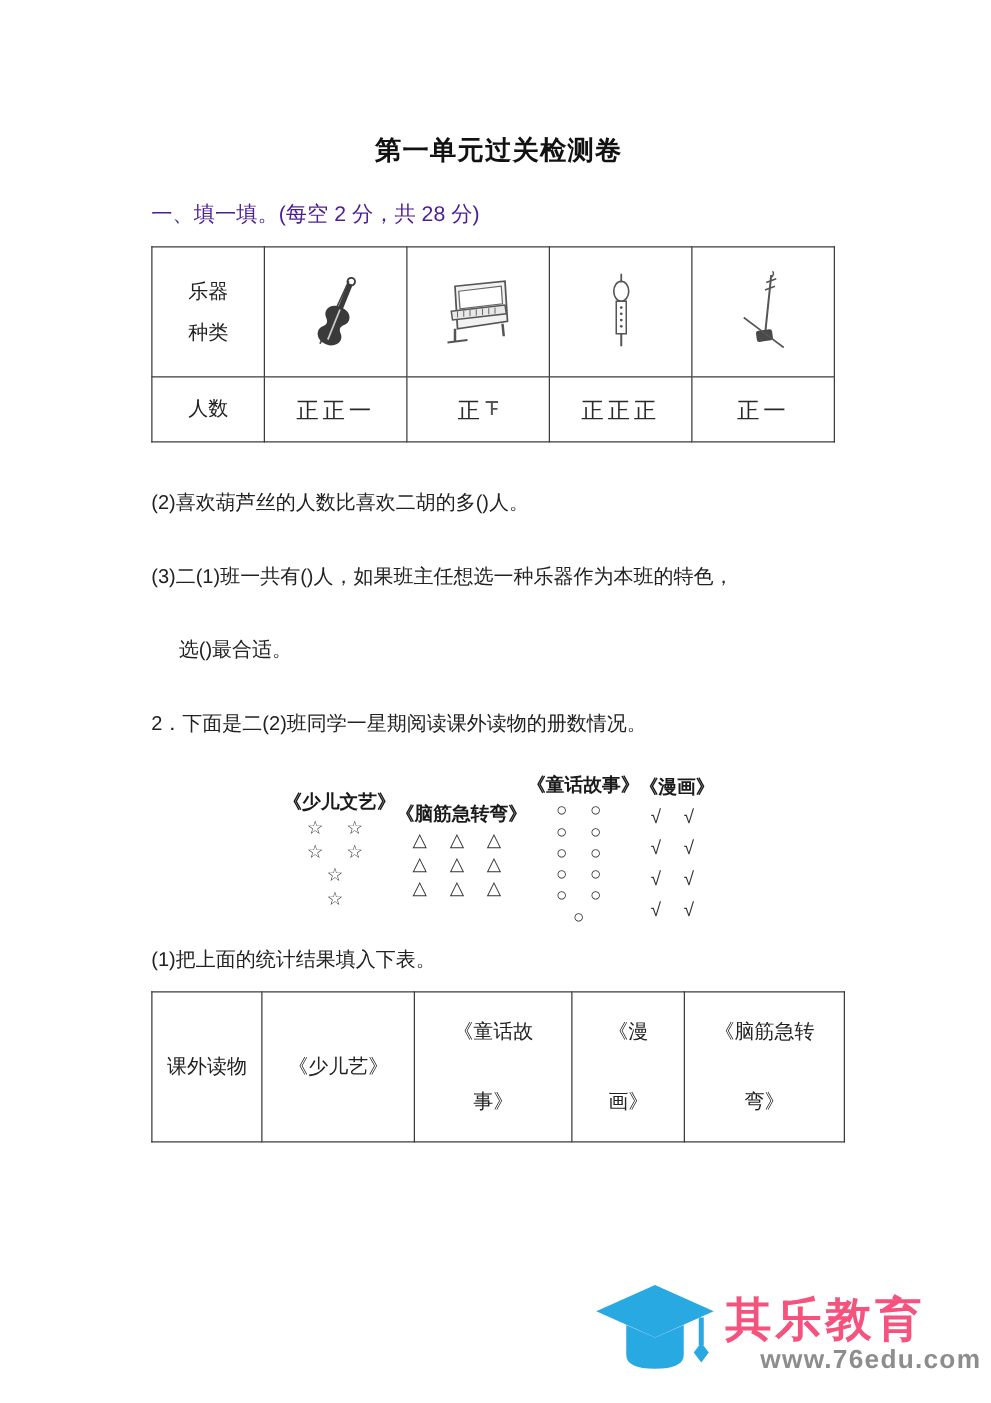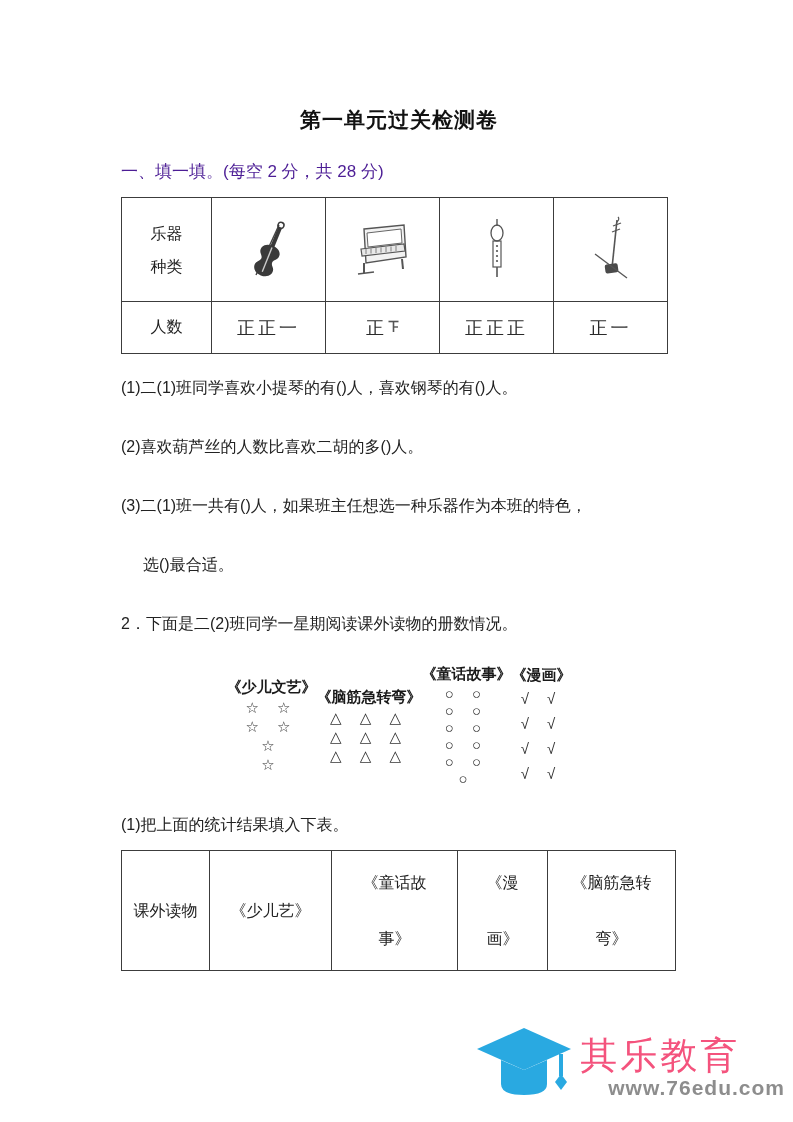--- a/index.html
+++ b/index.html
@@ -107,21 +107,21 @@
   
   .brand {
     position: absolute;
     right: 8px; bottom: 10px;
     display: flex;
     align-items: center;
   }
   .brand-text { margin-left: 6px; }
   .brand-name {
     font-size: 37px;
-    font-weight: normal;
+    font-weight: bold;
     letter-spacing: 3px;
     line-height: 40px;
   }
   .brand-url {
     font-size: 21px;
     font-weight: bold;
     letter-spacing: 1px;
     line-height: 24px;
     margin-left: 28px;
   }
@@ -220,21 +220,20 @@
         <td>
           <span class="tally">正正正</span>
         </td>
         <td>
           <span class="tally">正一</span>
         </td>
       </tr>
     </tbody>
       </table>
 
-    <div class="part" style="margin-top:24px">(1)二(1)班同学喜欢小提琴的有()人，喜欢钢琴的有()人。</div>
     <div class="part gap-lg">(2)喜欢葫芦丝的人数比喜欢二胡的多()人。</div>
     <div class="part gap-lg">(3)二(1)班一共有()人，如果班主任想选一种乐器作为本班的特色，</div>
     <div class="part gap-lg indent">选()最合适。</div>
 
     <div class="stem gap-lg">2．下面是二(2)班同学一星期阅读课外读物的册数情况。</div>
 
     <div class="picto">
       <div class="picto-col">
         <div class="picto-label">《少儿文艺》</div>
         <div class="picto-rows">
@@ -267,21 +266,21 @@
         <div class="picto-label">《漫画》</div>
         <div class="picto-rows">
             <div class="picto-row">√ √</div>
             <div class="picto-row">√ √</div>
             <div class="picto-row">√ √</div>
             <div class="picto-row">√ √</div>
           </div>
       </div>
     </div>
 
-    <div class="part" style="margin-top:28px">(1)把上面的统计结果填入下表。</div>
+    <div class="part" style="margin-top:16px">(1)把上面的统计结果填入下表。</div>
 
     <table class="grid read-table">
       <colgroup>
           <col class="w0">
           <col class="w1">
           <col class="w2">
           <col class="w3">
           <col class="w4">
         </colgroup>
       <tbody>

